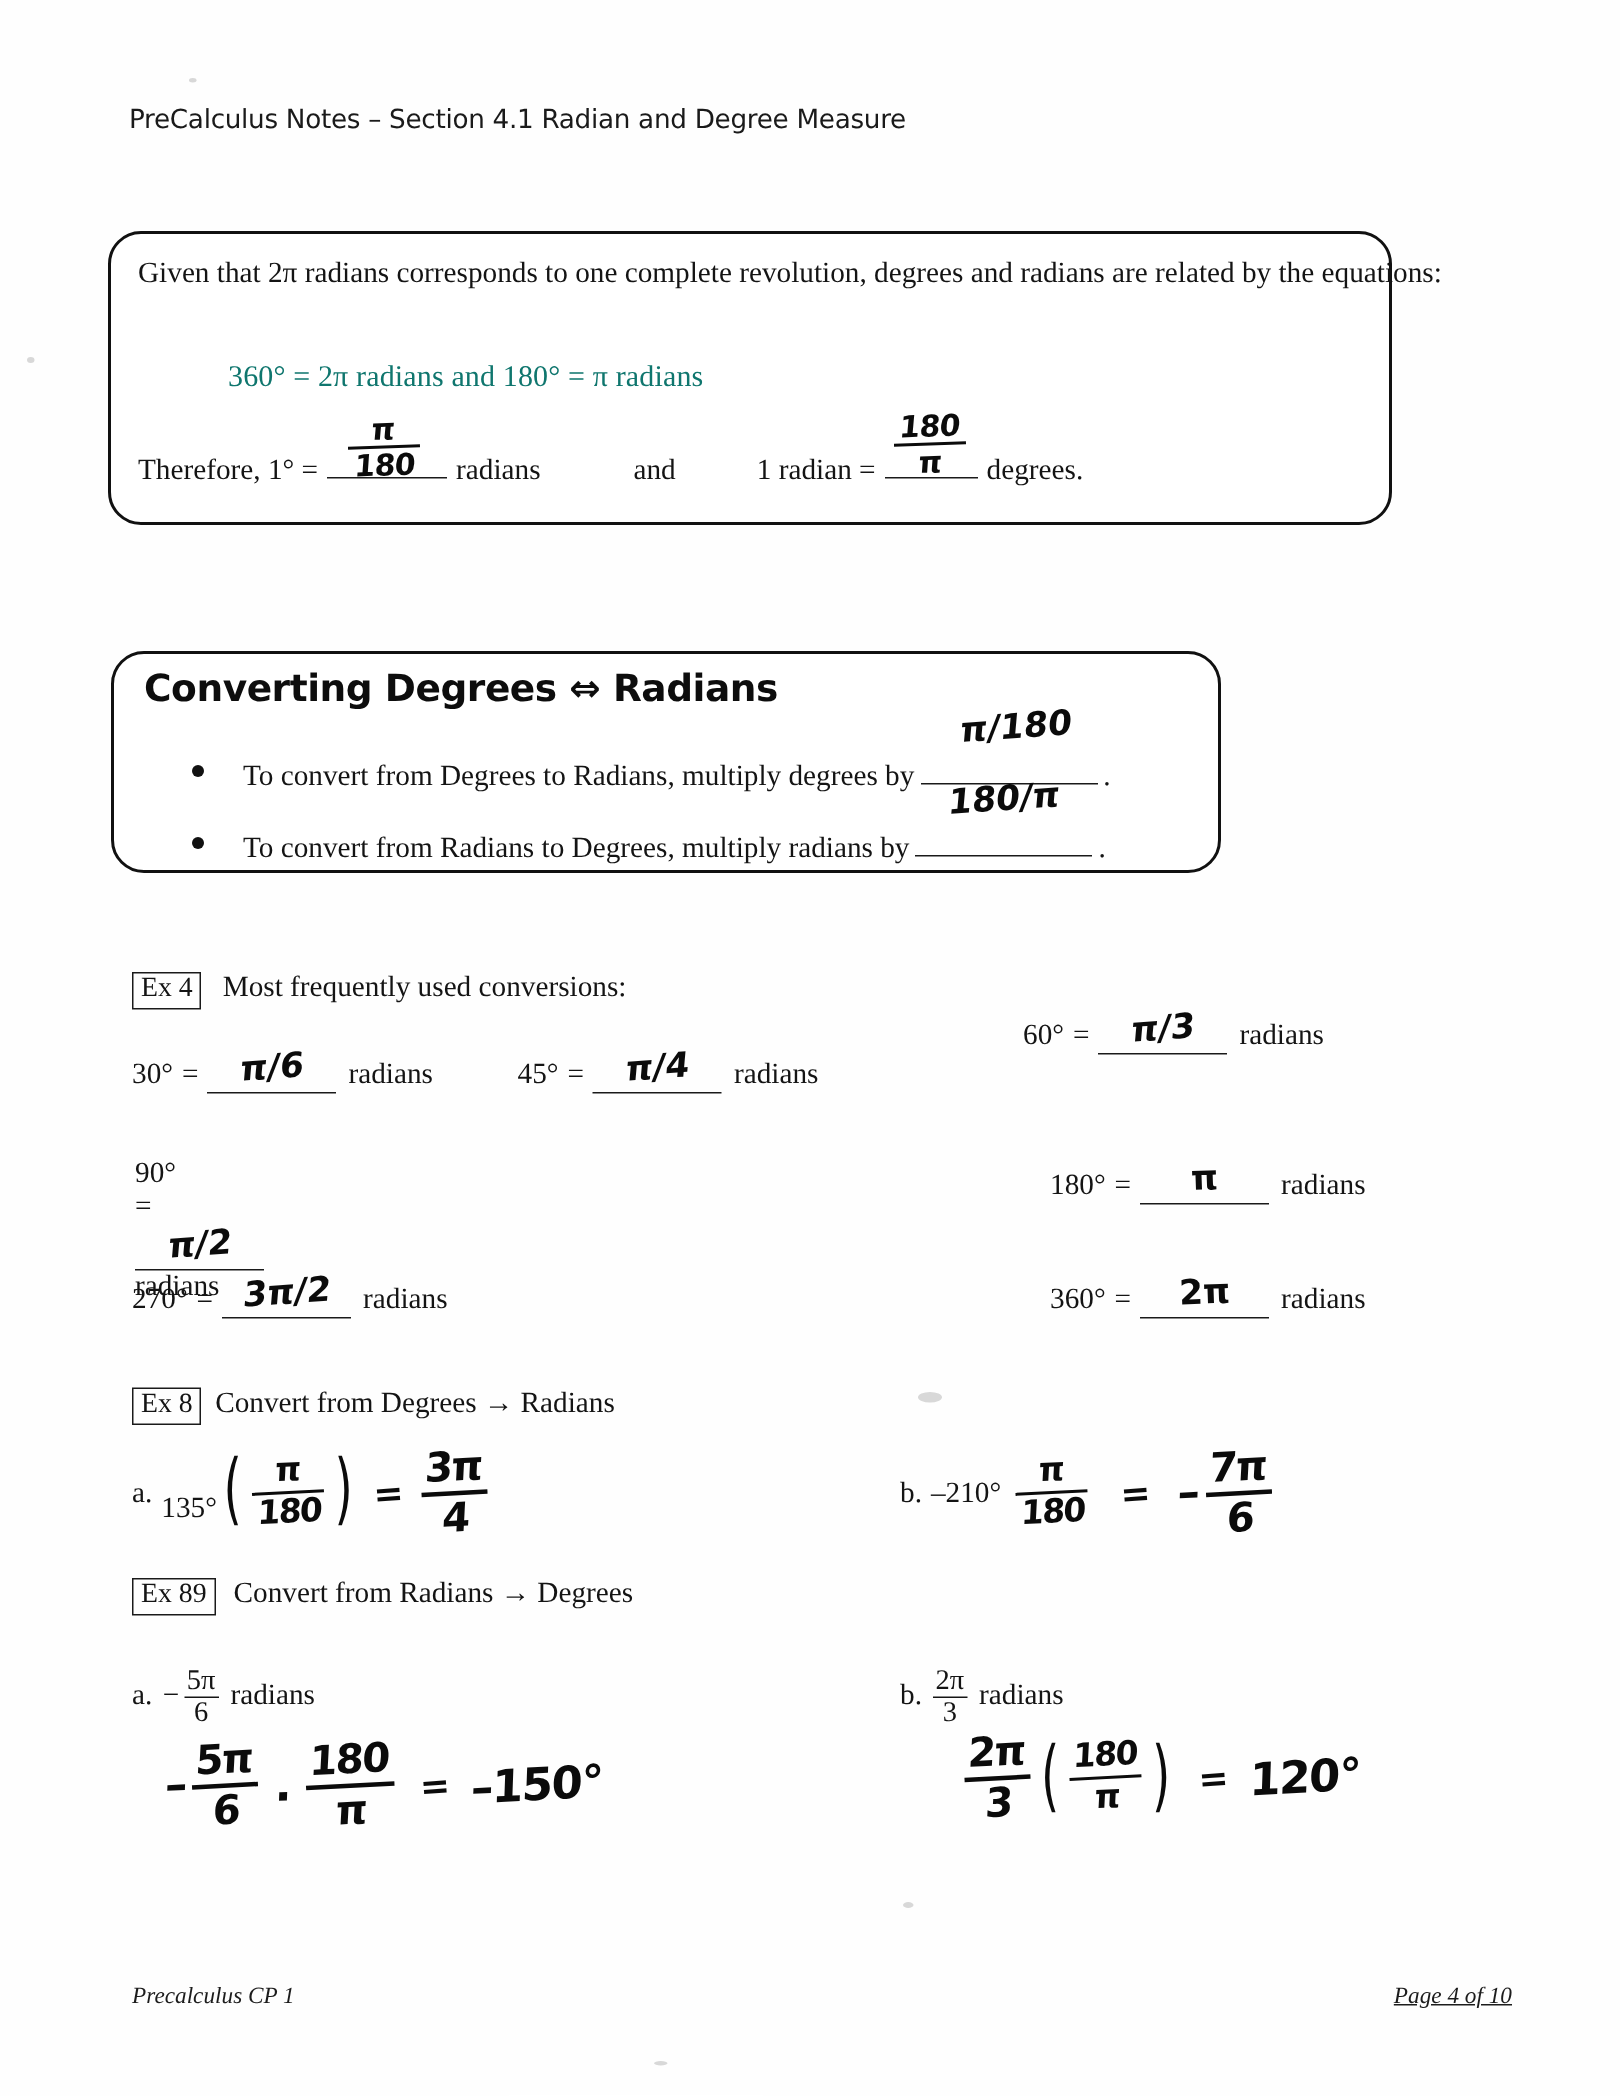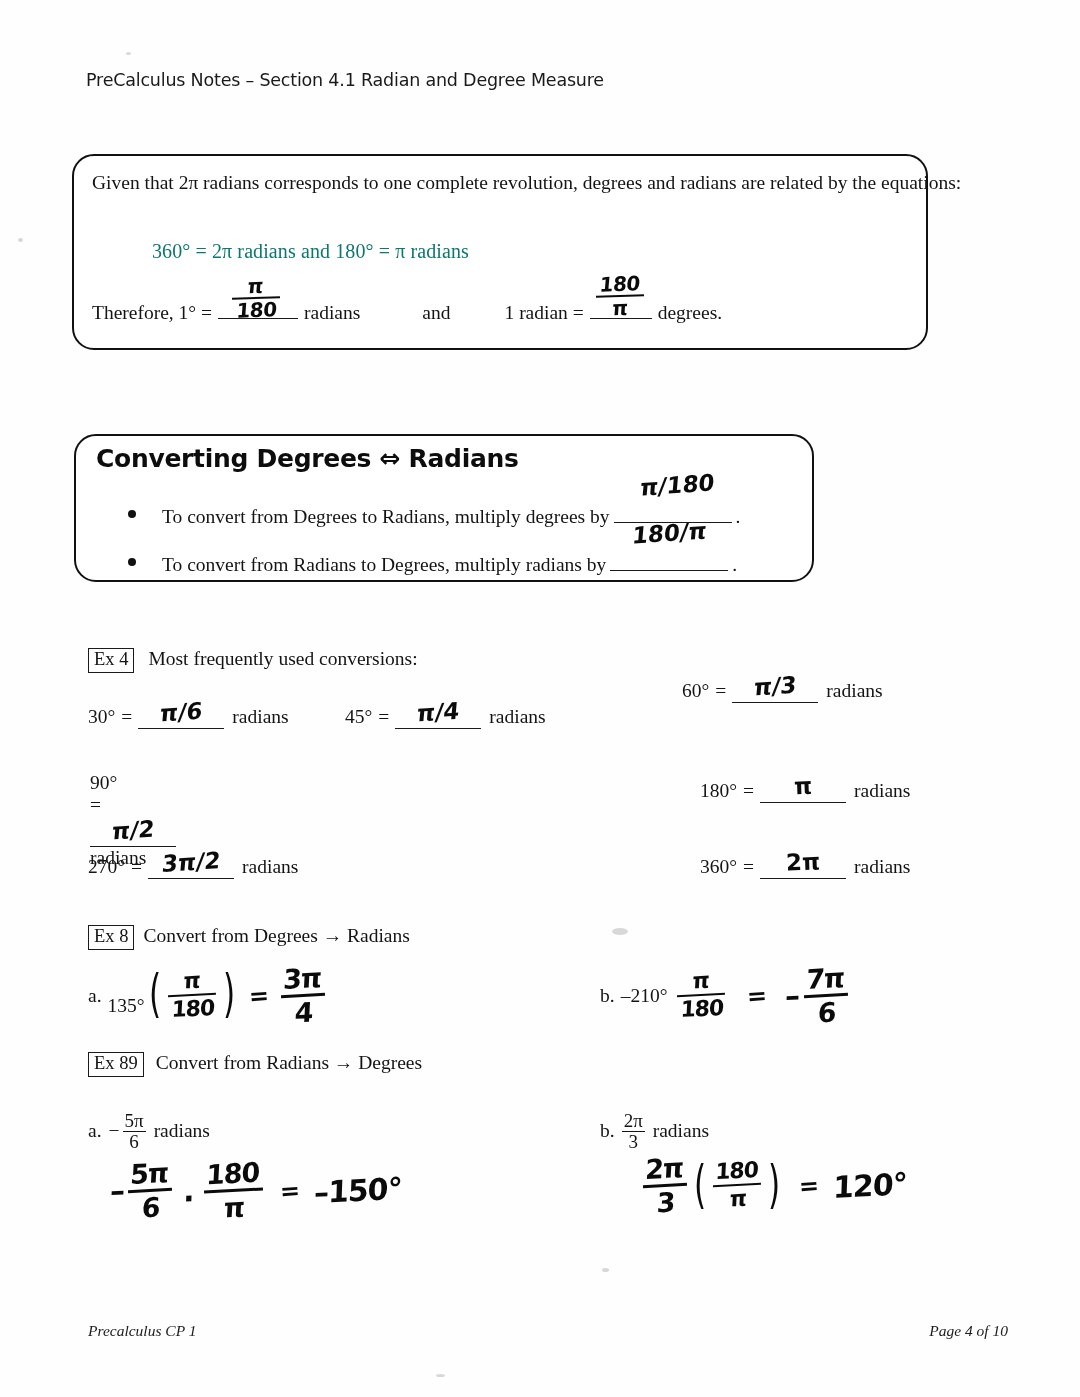--- a/index.html
+++ b/index.html
@@ -317,20 +317,21 @@
     font-size: 15.5px;
     color: #1c1c1c;
   }
   .footer-right {
     position: absolute;
     right: 72px;
     top: 1322px;
     font-style: italic;
     font-size: 15.5px;
     color: #1c1c1c;
+    text-decoration: underline;
   }
 
   
   .speck {
     position: absolute;
     background: #d8d8d8;
     border-radius: 50%;
   }
 </style>
 </head>

